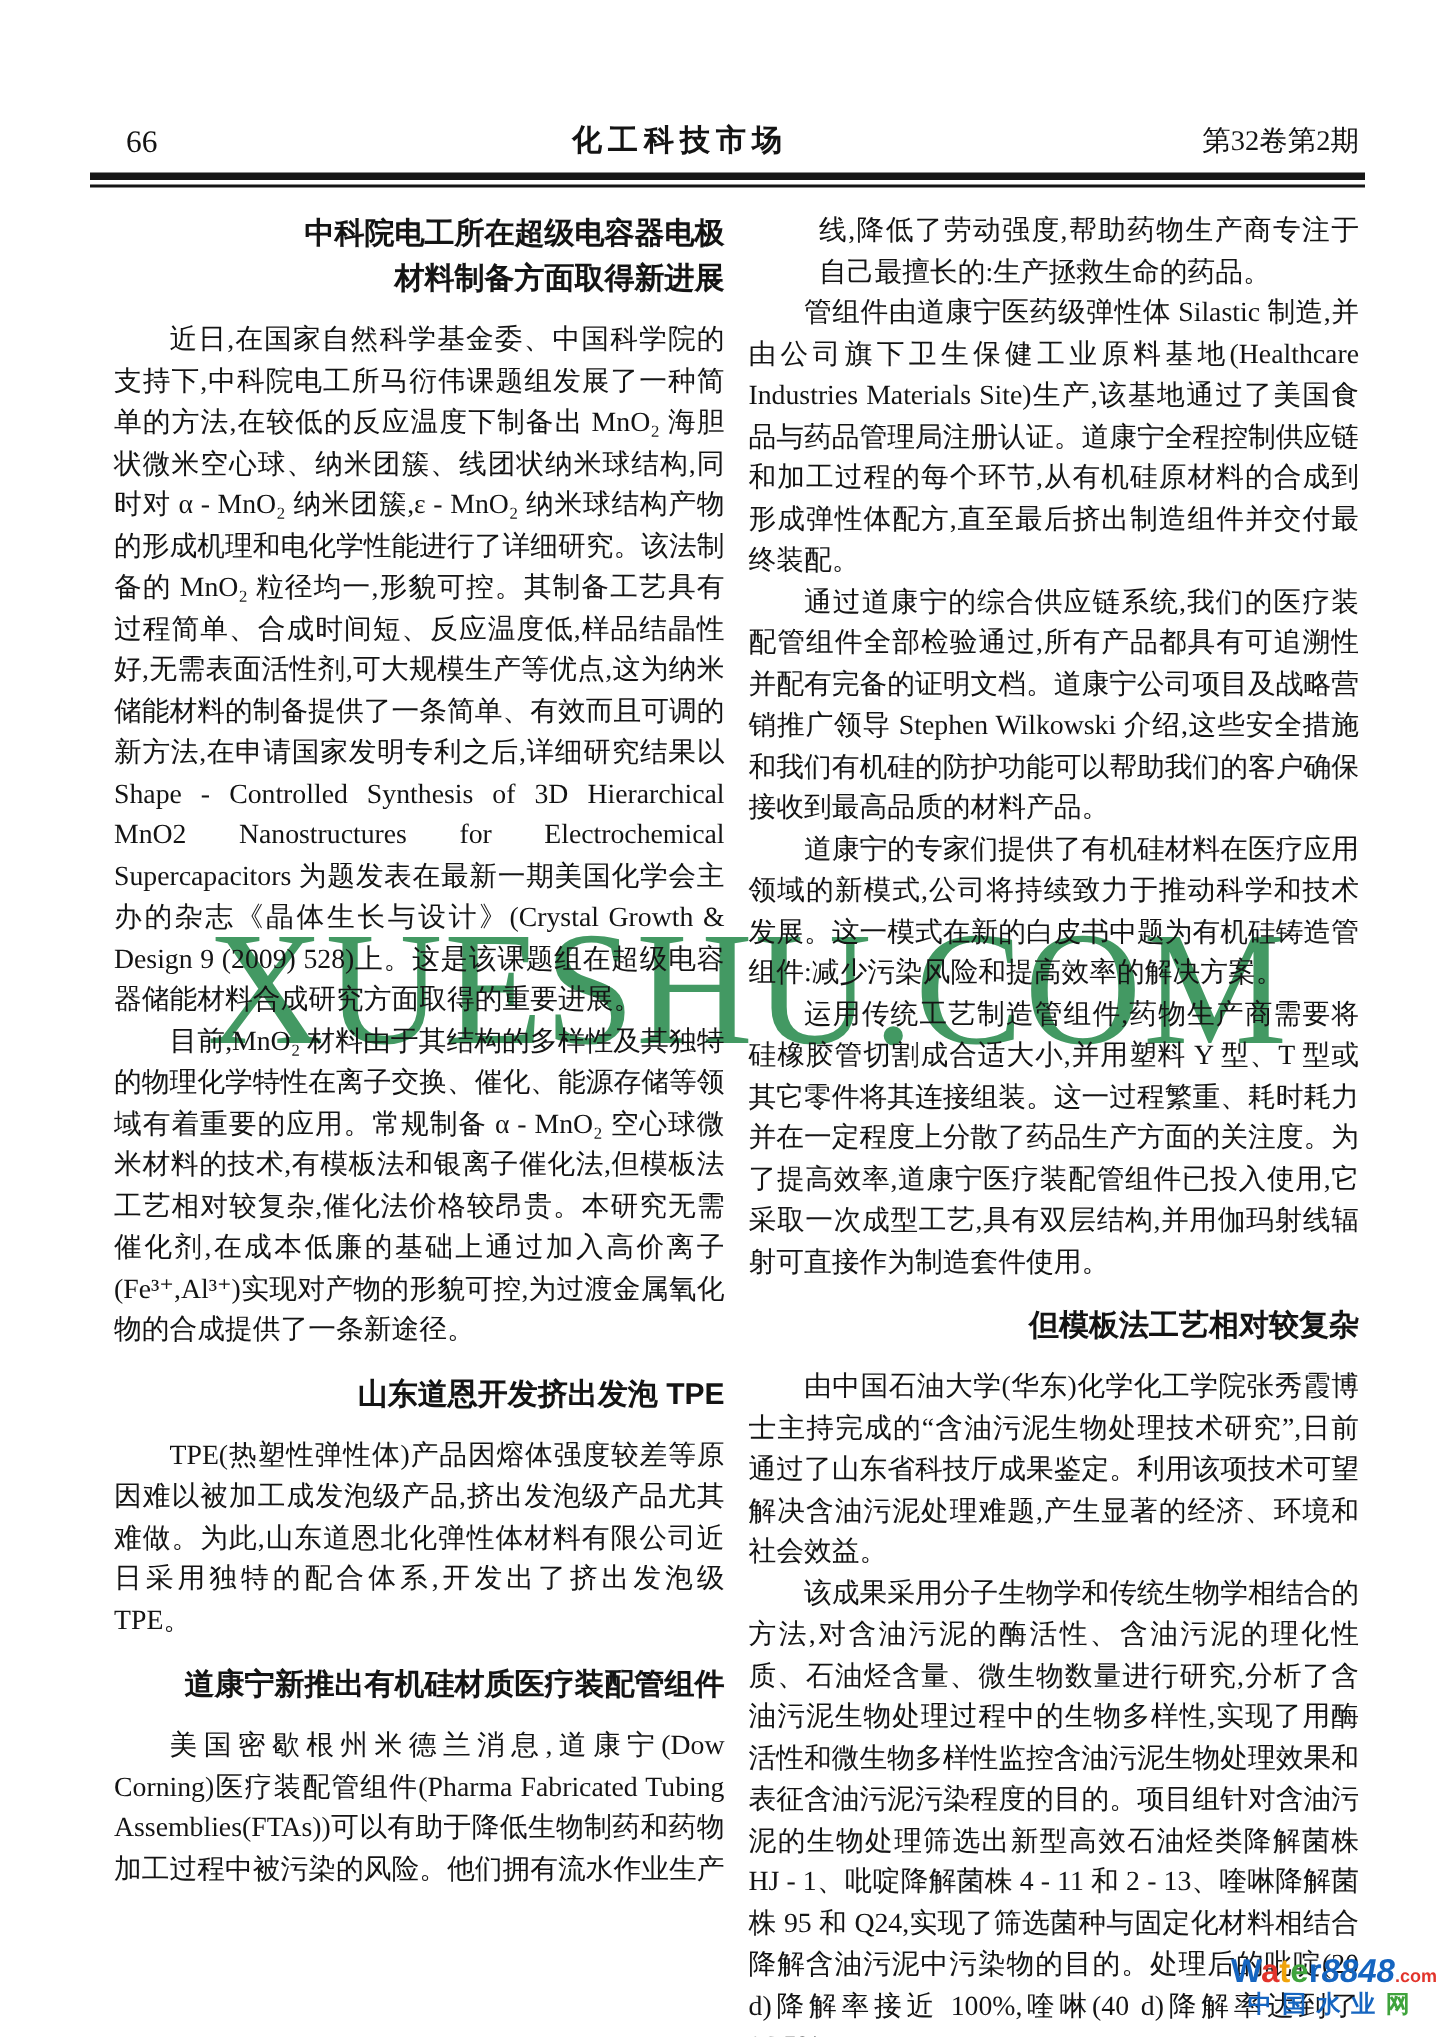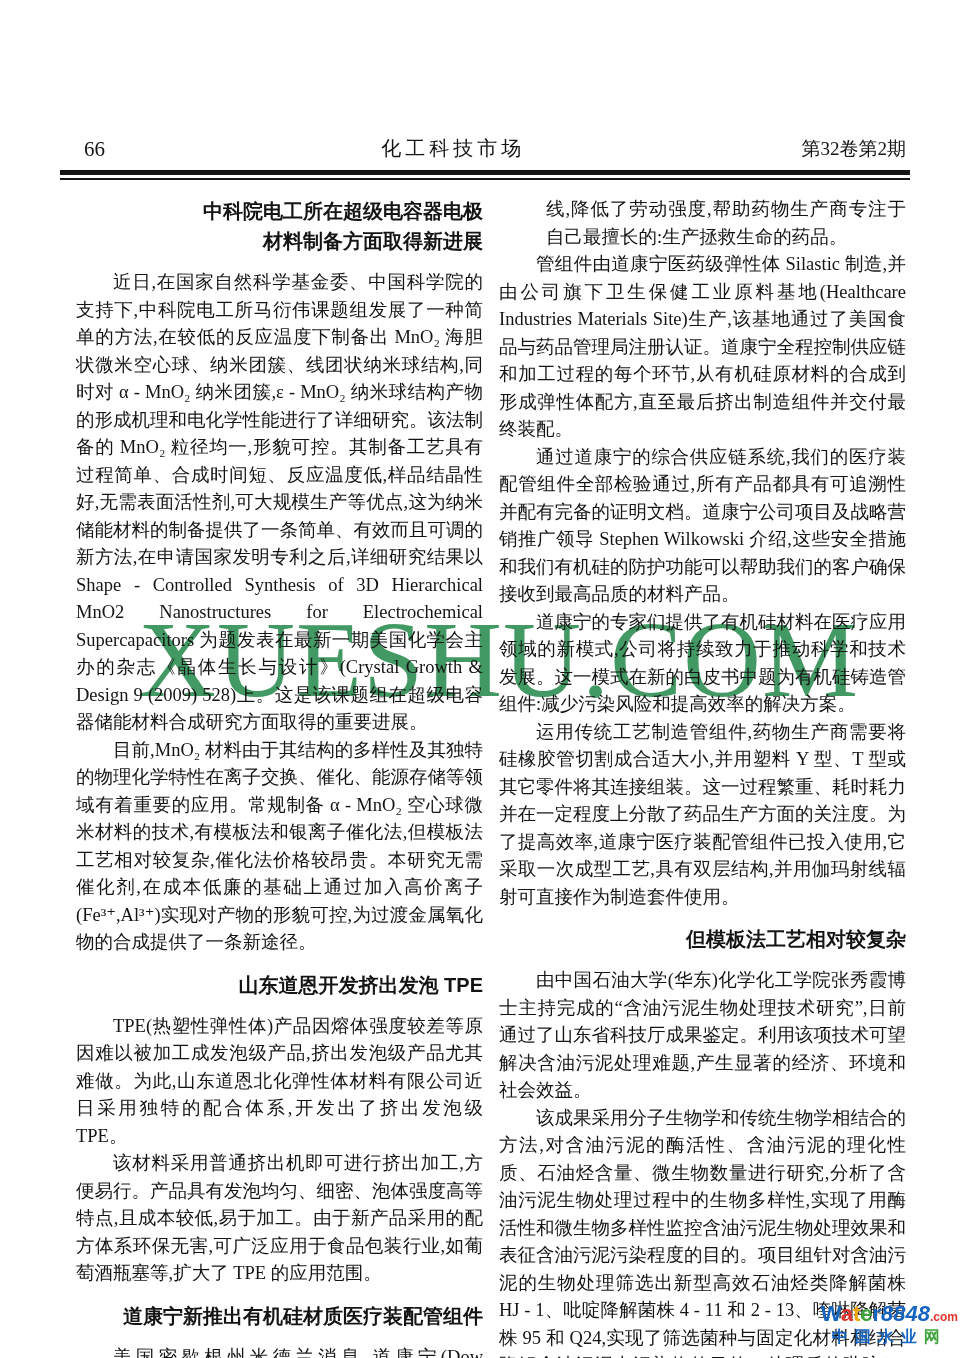--- a/index.html
+++ b/index.html
@@ -8,26 +8,26 @@
     width:970px; height:1358px;
     margin:0 auto;
     background:#ffffff;
     color:#141414;
     font-family:"Liberation Serif","DejaVu Serif",serif;
     overflow:hidden;
   }
   
   .hdr {
     display:flex; justify-content:space-between; align-items:flex-end;
-    padding:99px 64px 8px 84px;
+    padding:44px 64px 8px 84px;
     font-size:20px;
     gap:39px;
   }
   .hdr .pgnum { font-size:21px; }
-  .hdr .jtitle { font-weight:normal; font-family:"Liberation Sans",sans-serif; letter-spacing:4px;text-align:right; }
+  .hdr .jtitle { font-weight:bold; font-family:"Liberation Sans",sans-serif; letter-spacing:4px;text-align:right; }
   .hdr .issue { font-size:19px;margin-top:37px; }
   .rule-thick { margin:0 60px; height:5px; background:#161616; }
   .rule-thin  { margin:3px 60px 0 60px; height:2px; background:#161616; }
   
   .watermark {
     position:absolute; left:138px; top:606px;
     font-size:108px; line-height:1;
     color:#15803d; opacity:.8;
     font-family:"Liberation Serif",serif;
     letter-spacing:1px;
@@ -83,21 +83,20 @@
   <div class="rule-thin"></div>
 
   <main class="columns">
     <section class="col" id="col-left">
         <h2 class="heading">中科院电工所在超级电容器电极
 材料制备方面取得新进展</h2>
         <p class="">近日,在国家自然科学基金委、中国科学院的支持下,中科院电工所马衍伟课题组发展了一种简单的方法,在较低的反应温度下制备出 MnO₂ 海胆状微米空心球、纳米团簇、线团状纳米球结构,同时对 α - MnO₂ 纳米团簇,ε - MnO₂ 纳米球结构产物的形成机理和电化学性能进行了详细研究。该法制备的 MnO₂ 粒径均一,形貌可控。其制备工艺具有过程简单、合成时间短、反应温度低,样品结晶性好,无需表面活性剂,可大规模生产等优点,这为纳米储能材料的制备提供了一条简单、有效而且可调的新方法,在申请国家发明专利之后,详细研究结果以 Shape - Controlled Synthesis of 3D Hierarchical MnO2 Nanostructures for Electrochemical Supercapacitors 为题发表在最新一期美国化学会主办的杂志《晶体生长与设计》(Crystal Growth &amp; Design 9 (2009) 528)上。这是该课题组在超级电容器储能材料合成研究方面取得的重要进展。</p>
         <p class="">目前,MnO₂ 材料由于其结构的多样性及其独特的物理化学特性在离子交换、催化、能源存储等领域有着重要的应用。常规制备 α - MnO₂ 空心球微米材料的技术,有模板法和银离子催化法,但模板法工艺相对较复杂,催化法价格较昂贵。本研究无需催化剂,在成本低廉的基础上通过加入高价离子(Fe³⁺,Al³⁺)实现对产物的形貌可控,为过渡金属氧化物的合成提供了一条新途径。</p>
         <h2 class="heading">山东道恩开发挤出发泡 TPE</h2>
         <p class="">TPE(热塑性弹性体)产品因熔体强度较差等原因难以被加工成发泡级产品,挤出发泡级产品尤其难做。为此,山东道恩北化弹性体材料有限公司近日采用独特的配合体系,开发出了挤出发泡级 TPE。</p>
-        <p class="">该材料采用普通挤出机即可进行挤出加工,方便易行。产品具有发泡均匀、细密、泡体强度高等特点,且成本较低,易于加工。由于新产品采用的配方体系环保无害,可广泛应用于食品包装行业,如葡萄酒瓶塞等,扩大了 TPE 的应用范围。</p>
         <h2 class="heading">道康宁新推出有机硅材质医疗装配管组件</h2>
         <p class="">美国密歇根州米德兰消息,道康宁(Dow Corning)医疗装配管组件(Pharma Fabricated Tubing Assemblies(FTAs))可以有助于降低生物制药和药物加工过程中被污染的风险。他们拥有流水作业生产</p>
       </section>
     <section class="col" id="col-right">
         <p class="no-indent">线,降低了劳动强度,帮助药物生产商专注于自己最擅长的:生产拯救生命的药品。</p>
         <p class="">管组件由道康宁医药级弹性体 Silastic 制造,并由公司旗下卫生保健工业原料基地(Healthcare Industries Materials Site)生产,该基地通过了美国食品与药品管理局注册认证。道康宁全程控制供应链和加工过程的每个环节,从有机硅原材料的合成到形成弹性体配方,直至最后挤出制造组件并交付最终装配。</p>
         <p class="">通过道康宁的综合供应链系统,我们的医疗装配管组件全部检验通过,所有产品都具有可追溯性并配有完备的证明文档。道康宁公司项目及战略营销推广领导 Stephen Wilkowski 介绍,这些安全措施和我们有机硅的防护功能可以帮助我们的客户确保接收到最高品质的材料产品。</p>
         <p class="">道康宁的专家们提供了有机硅材料在医疗应用领域的新模式,公司将持续致力于推动科学和技术发展。这一模式在新的白皮书中题为有机硅铸造管组件:减少污染风险和提高效率的解决方案。</p>
         <p class="">运用传统工艺制造管组件,药物生产商需要将硅橡胶管切割成合适大小,并用塑料 Y 型、T 型或其它零件将其连接组装。这一过程繁重、耗时耗力并在一定程度上分散了药品生产方面的关注度。为了提高效率,道康宁医疗装配管组件已投入使用,它采取一次成型工艺,具有双层结构,并用伽玛射线辐射可直接作为制造套件使用。</p>
         <h2 class="heading">但模板法工艺相对较复杂</h2>

